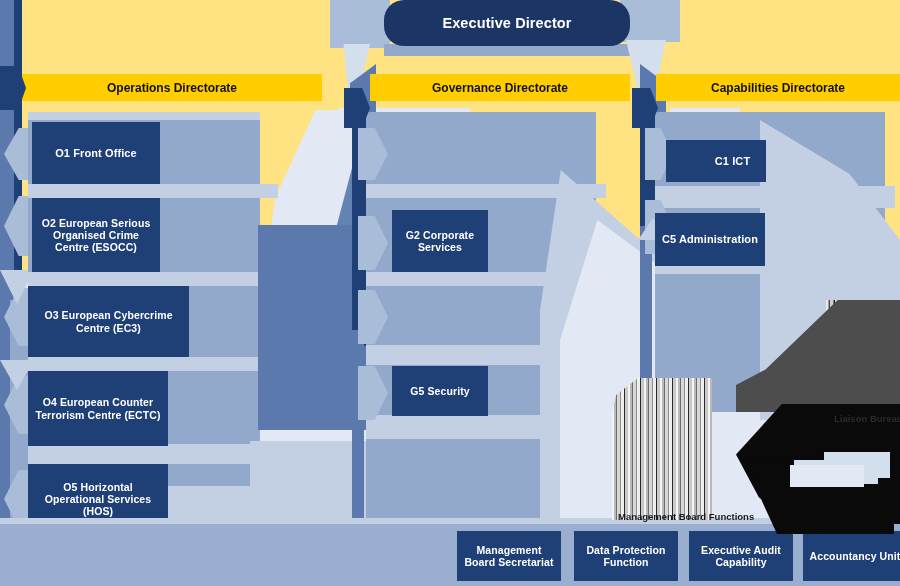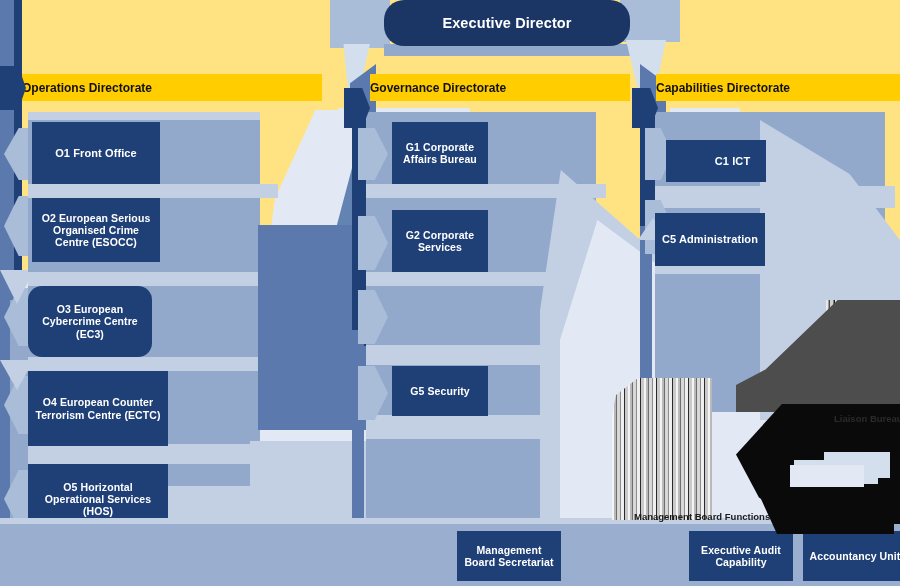--- a/index.html
+++ b/index.html
@@ -40,21 +40,21 @@
     background:#1f3f77;
     font-size:10.5px;
   }
   .unit.big{font-size:11px;}
   .ed{
     background:#1b3664;
     font-size:14.5px;
   }
   .banner{
     position:absolute;
-    display:flex;align-items:center;
+    display:flex;align-items:center;justify-content:center;
     background:#ffcd00;
     color:#111111;
     font-weight:bold;
     font-size:12px;
     box-sizing:border-box;
   }
   
   .glitch-stripes{
     background:repeating-linear-gradient(90deg,
       #f4f4f4 0px,#f4f4f4 2px,
@@ -78,21 +78,21 @@
   }
   .glitch-dark{background:#4d4d4d;}
   .glitch-black{background:#0a0a0a;}
   .glitch-label{
     position:absolute;
     color:#111;
     font-size:9.5px;
     font-weight:bold;
     white-space:nowrap;
   }
-  .glitch-label.onlight{color:#1a1a1a;margin-left:16px;}
+  .glitch-label.onlight{color:#1a1a1a;}
   .glitch-label.ondark{color:#2b2b2b;}
 </style>
 </head>
 <body>
 
 <div id="stage">
 
   <div class="lay c-palest" style="left:0;top:0;width:900px;height:586px;"></div>
 
   <div class="lay c-yellow-lt" style="left:18px;top:0;width:320px;height:108px;"></div>
@@ -146,24 +146,24 @@
        clip-path:polygon(0 18%,100% 18%,100% 100%,0 100%);"></div>
   <div class="lay c-lightblue" style="left:250px;top:400px;width:130px;height:186px;
        clip-path:polygon(0 22%,100% 22%,100% 100%,62% 100%,40% 72%,0 86%);"></div>
 
   <div class="lay c-midblue2" style="left:28px;top:520px;width:250px;height:66px;"></div>
   <div class="lay c-lightblue" style="left:28px;top:486px;width:250px;height:36px;"></div>
 
   <div class="boxtxt unit big" style="left:32px;top:122px;width:128px;height:62px;">
     <span>O1 Front Office</span>
   </div>
-  <div class="boxtxt unit" style="left:32px;top:198px;width:128px;height:64px;align-items:center;">
+  <div class="boxtxt unit" style="left:32px;top:198px;width:128px;height:74px;align-items:center;">
     <span>O2 European Serious Organised Crime Centre (ESOCC)</span>
   </div>
-  <div class="boxtxt unit" style="left:28px;top:286px;width:124px;height:71px;border-radius:14px;">
+  <div class="boxtxt unit" style="left:28px;top:286px;width:161px;height:71px;">
     <span>O3 European Cybercrime Centre (EC3)</span>
   </div>
   <div class="boxtxt unit" style="left:28px;top:371px;width:140px;height:75px;">
     <span>O4 European Counter Terrorism Centre (ECTC)</span>
   </div>
   <div class="boxtxt unit" style="left:28px;top:464px;width:140px;height:70px;">
     <span>O5 Horizontal Operational Services (HOS)</span>
   </div>
 
   <div class="lay c-navy" style="left:352px;top:86px;width:16px;height:260px;"></div>
@@ -182,23 +182,20 @@
   <div class="lay c-palemid" style="left:358px;top:290px;width:30px;height:54px;
        clip-path:polygon(0 0,56% 0,100% 50%,56% 100%,0 100%);"></div>
   <div class="lay c-palemid" style="left:358px;top:366px;width:30px;height:54px;
        clip-path:polygon(0 0,56% 0,100% 50%,56% 100%,0 100%);"></div>
 
   <div class="lay c-lightblue" style="left:540px;top:170px;width:130px;height:370px;
        clip-path:polygon(16% 0,100% 26%,100% 100%,0 100%,0 38%);"></div>
   <div class="lay c-palest" style="left:560px;top:220px;width:110px;height:300px;
        clip-path:polygon(34% 0,100% 18%,100% 100%,0 100%,0 40%);"></div>
 
-  <div class="boxtxt unit" style="left:392px;top:122px;width:96px;height:62px;">
-    <span>G1 Corporate Affairs Bureau</span>
-  </div>
   <div class="boxtxt unit" style="left:392px;top:210px;width:96px;height:62px;">
     <span>G2 Corporate Services</span>
   </div>
   <div class="boxtxt unit" style="left:392px;top:366px;width:96px;height:50px;">
     <span>G5 Security</span>
   </div>
 
   <div class="lay c-navy" style="left:640px;top:86px;width:16px;height:150px;"></div>
   <div class="lay c-steel" style="left:640px;top:226px;width:12px;height:160px;"></div>
 
@@ -251,20 +248,23 @@
   <div class="lay c-navy" style="left:344px;top:88px;width:26px;height:40px;
        clip-path:polygon(0 0,70% 0,100% 50%,70% 100%,0 100%);"></div>
   <div class="lay c-navy" style="left:632px;top:88px;width:26px;height:40px;
        clip-path:polygon(0 0,70% 0,100% 50%,70% 100%,0 100%);"></div>
 
   <div class="lay c-midblue2" style="left:0;top:522px;width:900px;height:64px;"></div>
   <div class="lay c-lightblue" style="left:0;top:518px;width:900px;height:6px;"></div>
 
   <div class="boxtxt unit" style="left:457px;top:531px;width:104px;height:50px;">
     <span>Management Board Secretariat</span>
+  </div>
+  <div class="boxtxt unit" style="left:574px;top:531px;width:104px;height:50px;">
+    <span>Data Protection Function</span>
   </div>
   <div class="boxtxt unit" style="left:689px;top:531px;width:104px;height:50px;">
     <span>Executive Audit Capability</span>
   </div>
   <div class="boxtxt unit" style="left:803px;top:531px;width:104px;height:50px;">
     <span>Accountancy Unit</span>
   </div>
 
   <div class="lay glitch-stripes" style="left:612px;top:378px;width:100px;height:142px;
        clip-path:polygon(4% 12%,26% 0,100% 0,100% 100%,0 100%,0 26%);"></div>

